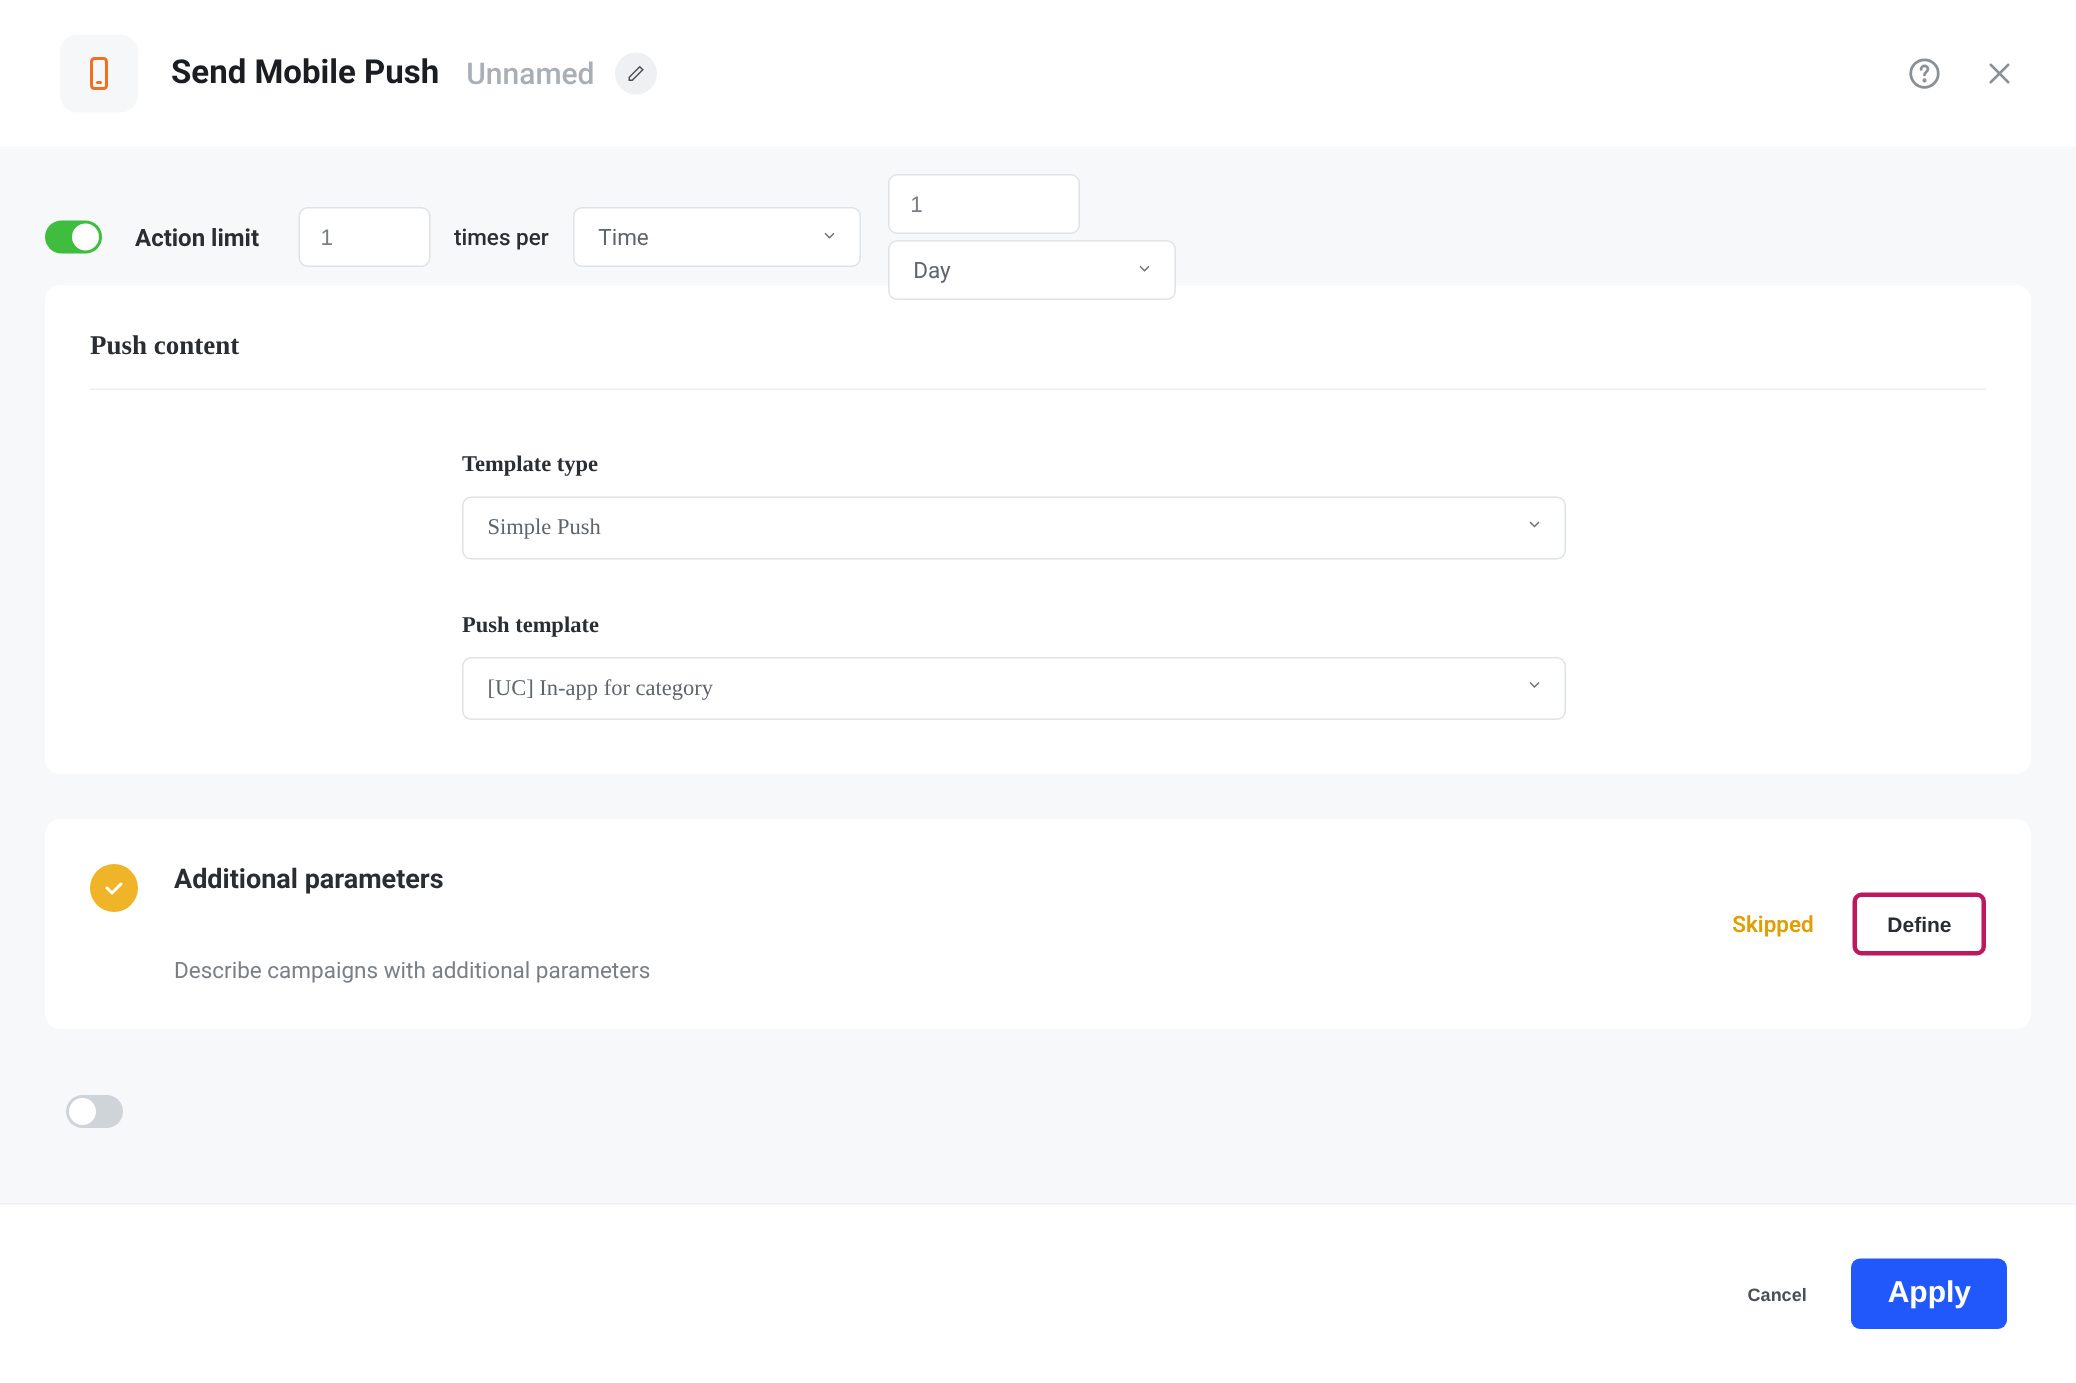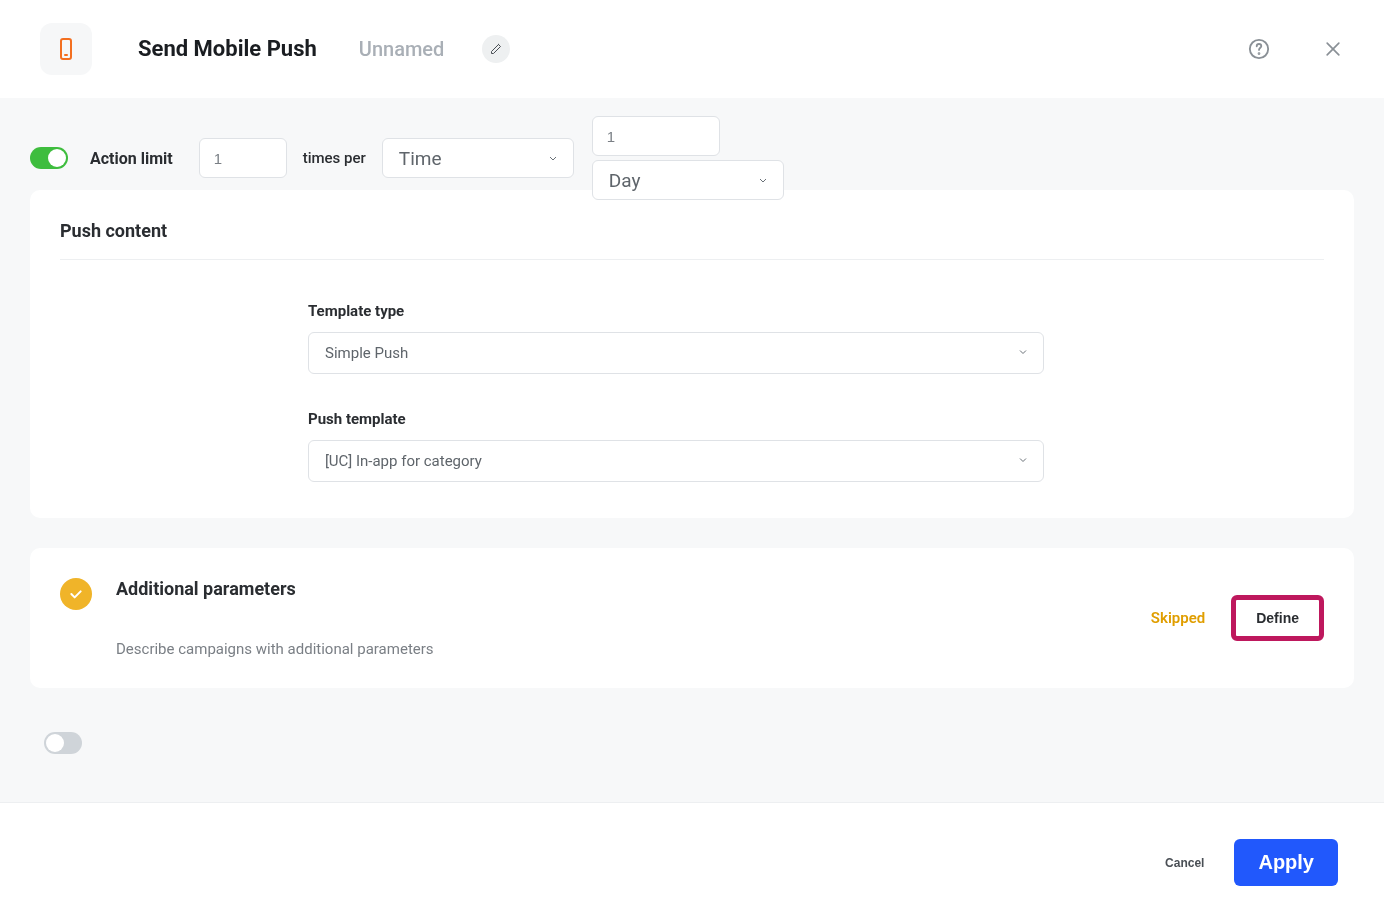--- a/index.html
+++ b/index.html
@@ -12,21 +12,20 @@
       overflow: hidden;
     }
 
     
     .header {
       display: flex;
       align-items: center;
       padding: 24px 40px;
       border-bottom: 1px solid #fff;
       height: 98px;
-      gap: 24px;
     }
     .icon-box {
       width: 52px; height: 52px;
       background: #f6f7f8;
       border-radius: 12px;
       display: flex; align-items: center; justify-content: center;
       margin-right: 22px;
     }
     .title { font-size: 22px; font-weight: 700; color: #1a1d21; margin-right: 18px; }
     .subtitle { font-size: 20px; color: #a9afb6; font-weight: 500; margin-right: 14px; }
@@ -82,41 +81,42 @@
       width: 88px; height: 40px;
       border: 1px solid #dfe2e6; border-radius: 6px;
       background: #fff; padding: 0 14px;
       font-size: 15px; color: #7a7f85;
     }
     .times { font-size: 15px; color: #2a2d31; margin: 0 16px; font-weight: 500; }
     .select {
       height: 40px;
       border: 1px solid #dfe2e6; border-radius: 6px;
       background: #fff; padding: 0 40px 0 16px;
-      font-size: 19px; color: #5f656b;
+      font-size: 15px; color: #5f656b;
       display: flex; align-items: center;
       position: relative;
       cursor: pointer;
     }
     .select.wide { width: 192px; }
     .select.unit { width: 192px; text-align: center; }
     .chev {
       position: absolute; right: 14px; top: 50%;
       transform: translateY(-50%);
       pointer-events: none;
     }
     .stack { display: flex; flex-direction: column; gap: 4px; margin-left: 18px; }
     .stack .num-input { width: 128px; }
 
     
     .card {
       background: #fff;
       border-radius: 10px;
       margin: 0 30px 30px 30px;
       padding: 30px;
+      font-family: Liberation Serif, serif;
     }
     .card-title {
       font-size: 18px; font-weight: 700; color: #2a2d31;
       padding-bottom: 18px;
       border-bottom: 1px solid #edeff1;
       margin-bottom: 42px;
     }
     .form-block { padding: 0 0 0 248px; max-width: 1040px; }
     .field-label { font-size: 15px; font-weight: 700; color: #2a2d31; margin-bottom: 12px; }
     .big-select {
@@ -142,21 +142,21 @@
       background: #f0b429;
       display: flex; align-items: center; justify-content: center;
       margin-right: 24px; flex-shrink: 0;
     }
     .ap-text { flex: 1; }
     .ap-title { font-size: 18px; font-weight: 700; color: #2a2d31; margin-bottom: 8px; }
     .ap-desc { font-size: 15px; color: #7a7f85; margin-top: 41px; }
     .skipped { color: #e09e00; font-size: 15px; font-weight: 600; margin-right: 26px; align-self: center; }
     .define-btn {
       padding: 10px 20px;
-      border: 5px solid #be185d; border-radius: 6px;
+      border: 3px solid #be185d; border-radius: 6px;
       background: #fff; font-size: 14px; font-weight: 600;
       color: #2a2d31; cursor: pointer; align-self: center;
     }
 
     
     .ignore-row {
       display: flex; align-items: flex-start;
       padding: 18px 30px 20px 44px;
     }
     .ig-text { margin-left: 22px; }

